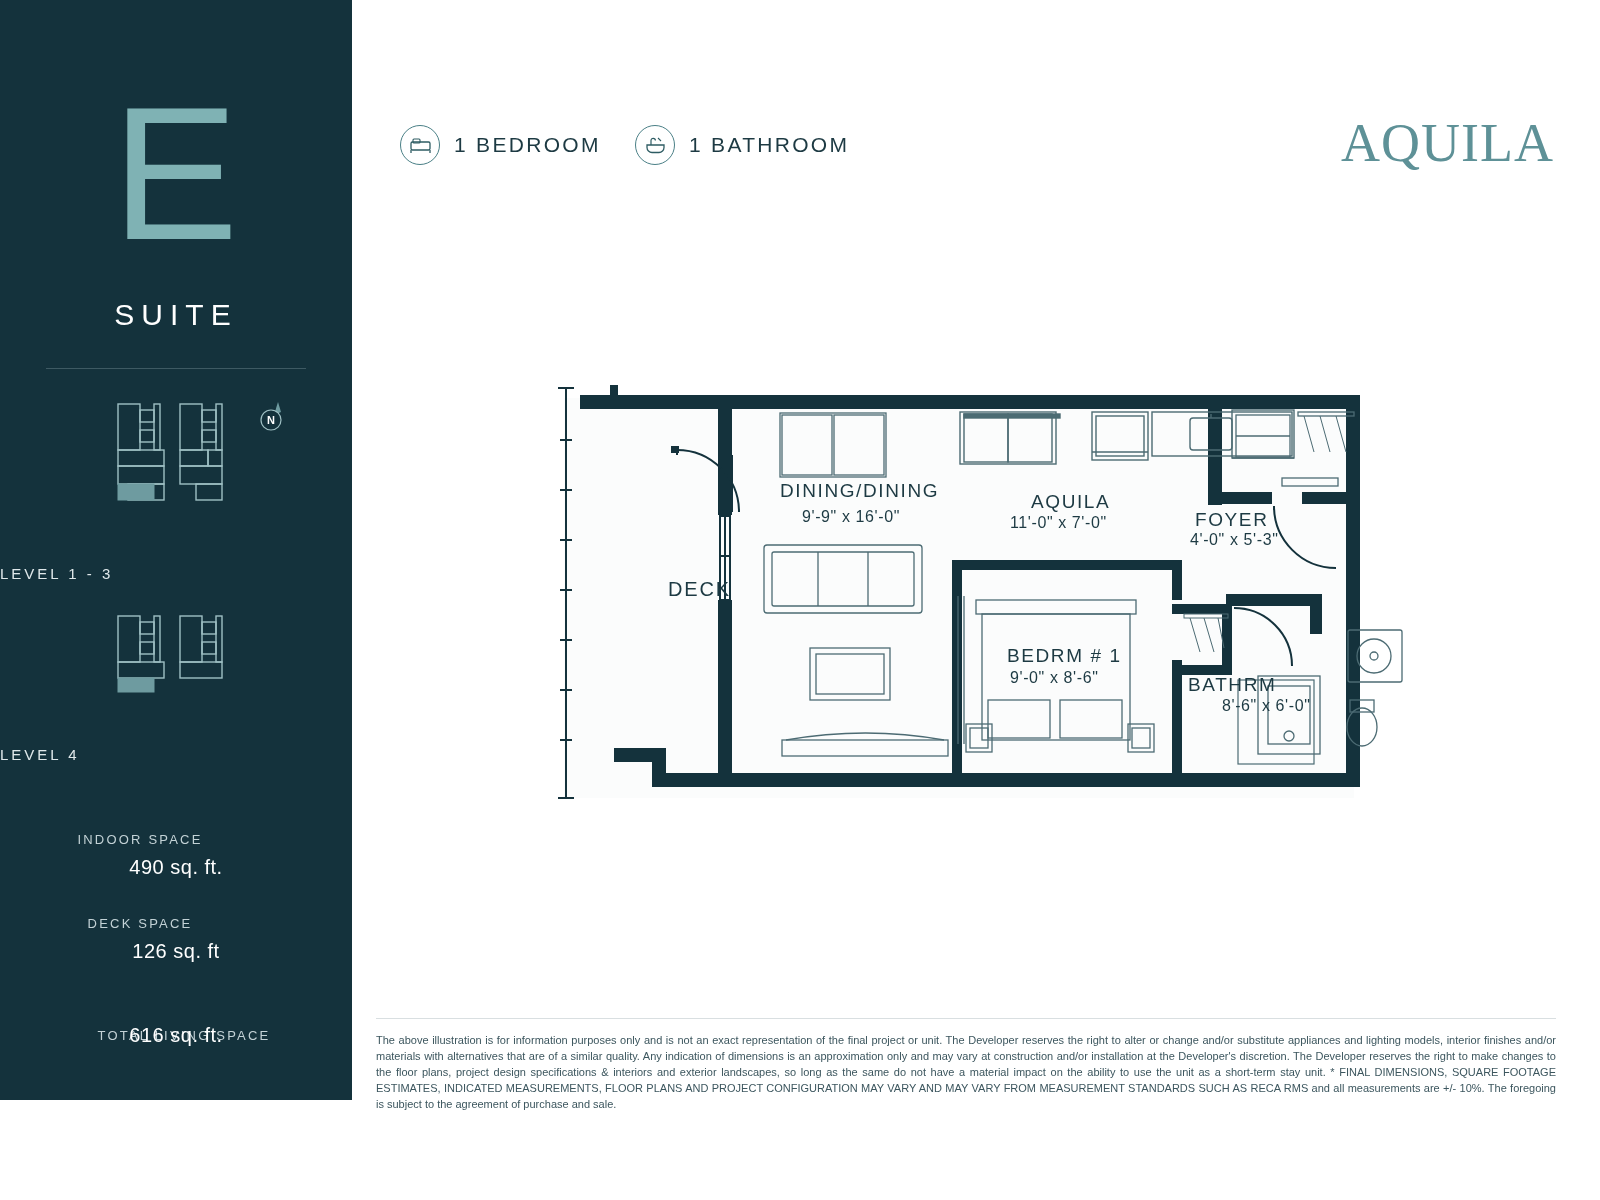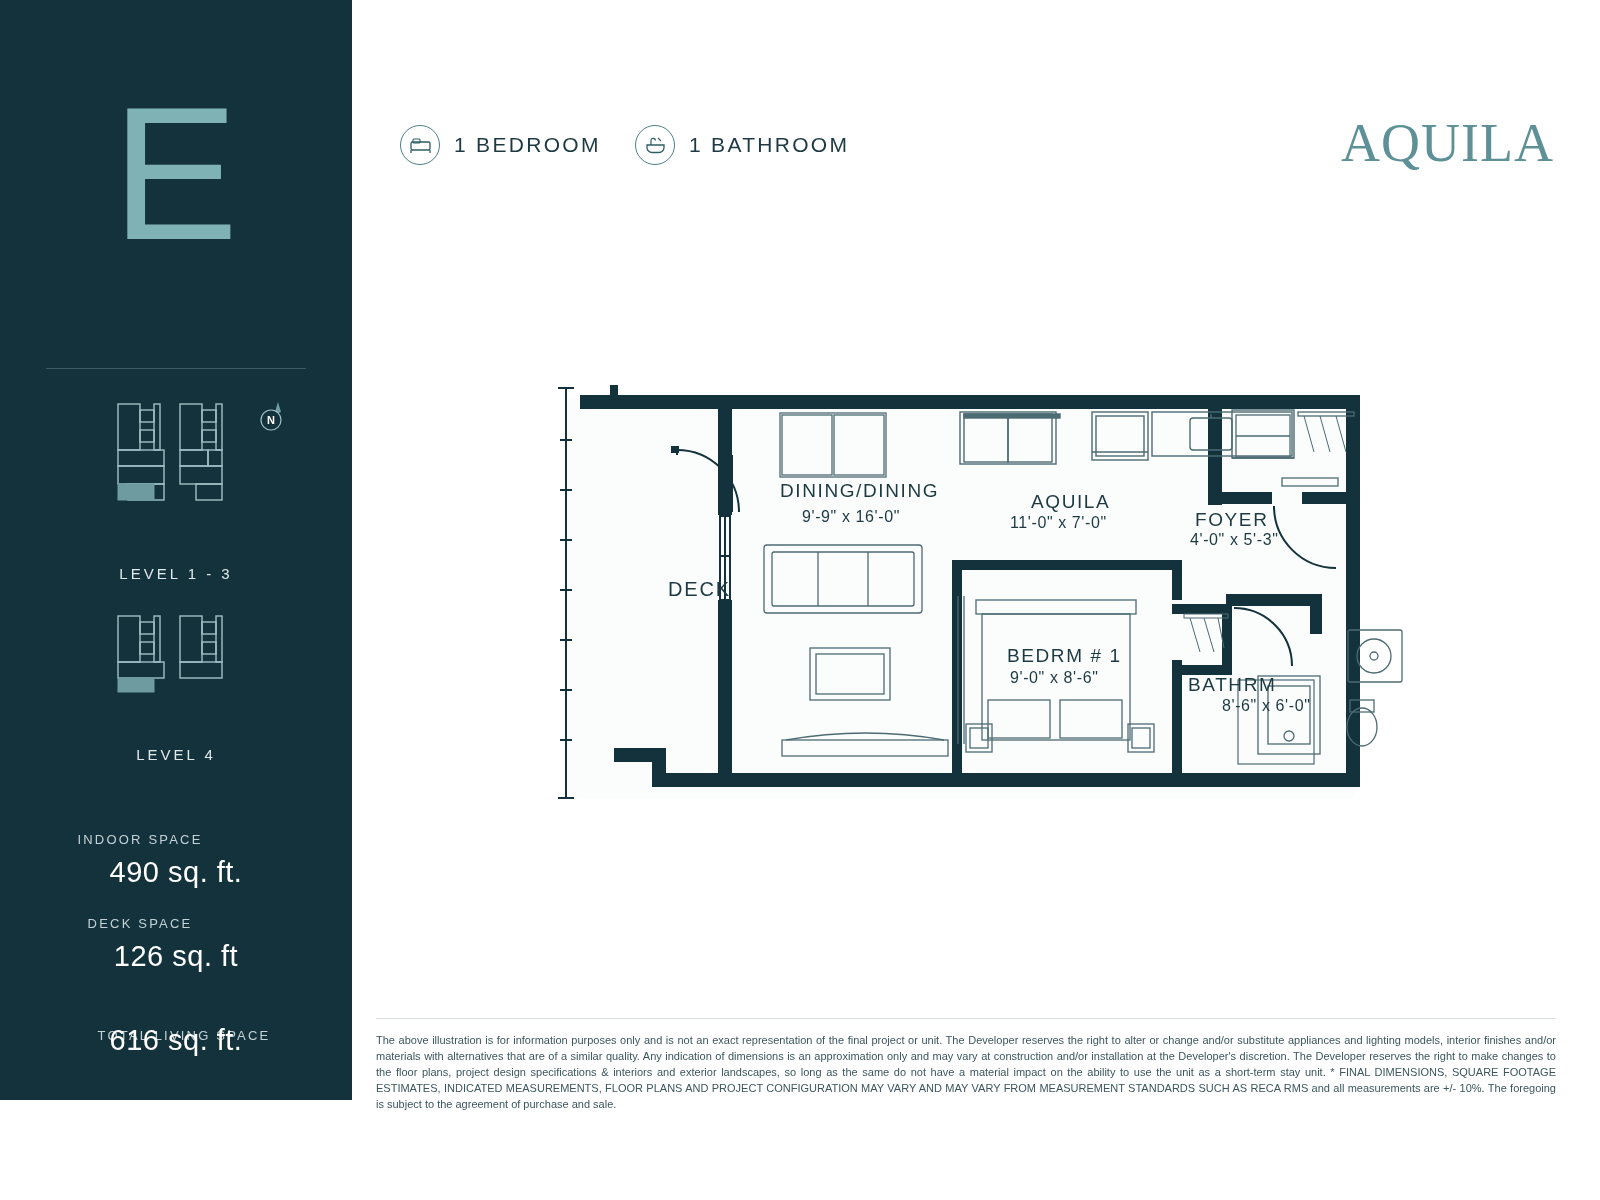--- a/index.html
+++ b/index.html
@@ -26,32 +26,32 @@
     font-size:30px;letter-spacing:7px;color:#ffffff;font-weight:300;
   }
   .divider{
     position:absolute;top:368px;left:46px;width:260px;height:1px;
     background:#3e5a63;
   }
   .keyplan{position:absolute;left:0;width:352px;text-align:center;}
   .keyplan-1{top:396px;}
   .keyplan-2{top:608px;}
   .kp-label{
-    position:absolute;left:0;width:352px;text-align:center;
+    position:absolute;left:0;width:352px;text-align:left;
     font-size:15px;letter-spacing:3px;color:#dfe8ea;font-weight:300;
   }
   .kp-label-1{top:565px;}
   .kp-label-2{top:746px;}
   .stat-label{
     position:absolute;left:0;width:280px;text-align:center;
     font-size:13px;letter-spacing:2.2px;color:#c3d2d6;font-weight:300;
   }
   .stat-value{
     position:absolute;left:0;width:352px;text-align:center;
-    font-size:29px;letter-spacing:0.5px;color:#ffffff;font-weight:300;
+    font-size:20px;letter-spacing:0.5px;color:#ffffff;font-weight:300;
   }
   .sl1{top:832px;} .sv1{top:856px;}
   .sl2{top:916px;} .sv2{top:940px;}
   .sl3{top:1028px;padding-left:44px;} .sv3{top:1024px;}
 
   
   .hdr-item{position:absolute;display:flex;align-items:center;}
   .hdr-icon{
     width:38px;height:38px;border:1.6px solid #4a7f86;border-radius:50%;
     display:flex;align-items:center;justify-content:center;margin-right:14px;
@@ -90,20 +90,21 @@
     font-size:11px;line-height:16px;color:#3c565e;font-weight:400;
     text-align:justify;
   }
 </style>
 </head>
 <body>
 
 <div class="sidebar">
 
   <div class="suite-letter">E</div>
+  <div class="suite-word">SUITE</div>
   <div class="divider"></div>
 
   <div class="keyplan keyplan-1">
     <svg width="352" height="150" viewBox="0 0 352 150">
       <g fill="none" stroke="#9fc0c4" stroke-width="1.4">
         <rect x="118" y="8" width="22" height="46"></rect>
         <rect x="140" y="14" width="14" height="12"></rect>
         <rect x="140" y="34" width="14" height="12"></rect>
         <rect x="154" y="8" width="6" height="46"></rect>
         <rect x="180" y="8" width="22" height="46"></rect>

